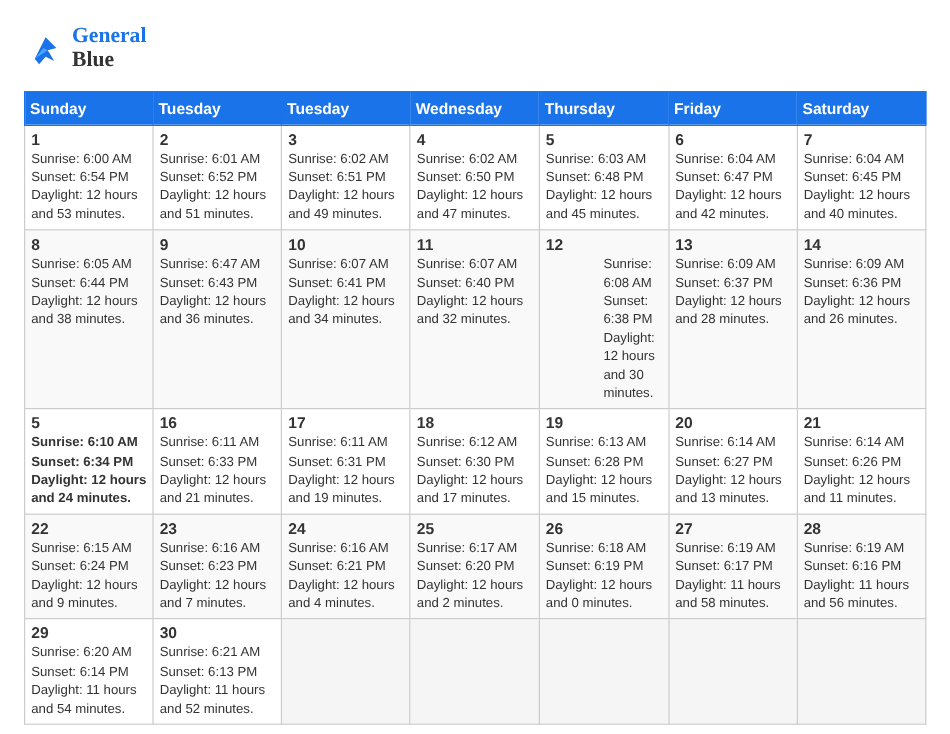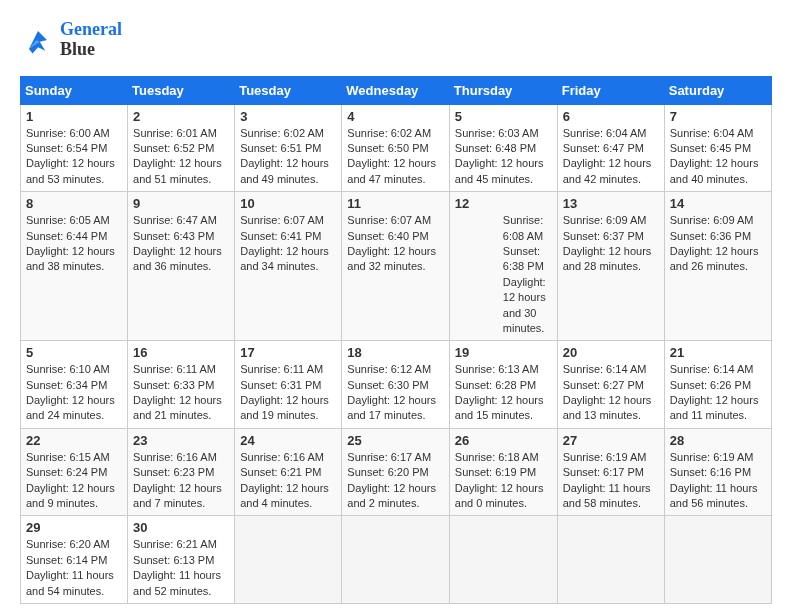--- a/index.html
+++ b/index.html
@@ -220,21 +220,21 @@
           <span class="day-num">14</span>
           <div class="day-info" style="white-space: pre-line;">Sunrise: 6:09 AM
 Sunset: 6:36 PM
 Daylight: 12 hours
 and 26 minutes.</div>
         </td>
       </tr>
       <tr>
         <td>
           <span class="day-num">5</span>
-          <div class="day-info" style="white-space: pre-line;">Sunrise: 6:10 AM
+          <div class="day-info" style="white-space: pre-line; font-weight: bold;">Sunrise: 6:10 AM
 Sunset: 6:34 PM
 Daylight: 12 hours
 and 24 minutes.</div>
         </td>
         <td>
           <span class="day-num">16</span>
           <div class="day-info" style="white-space: pre-line;">Sunrise: 6:11 AM
 Sunset: 6:33 PM
 Daylight: 12 hours
 and 21 minutes.</div>

